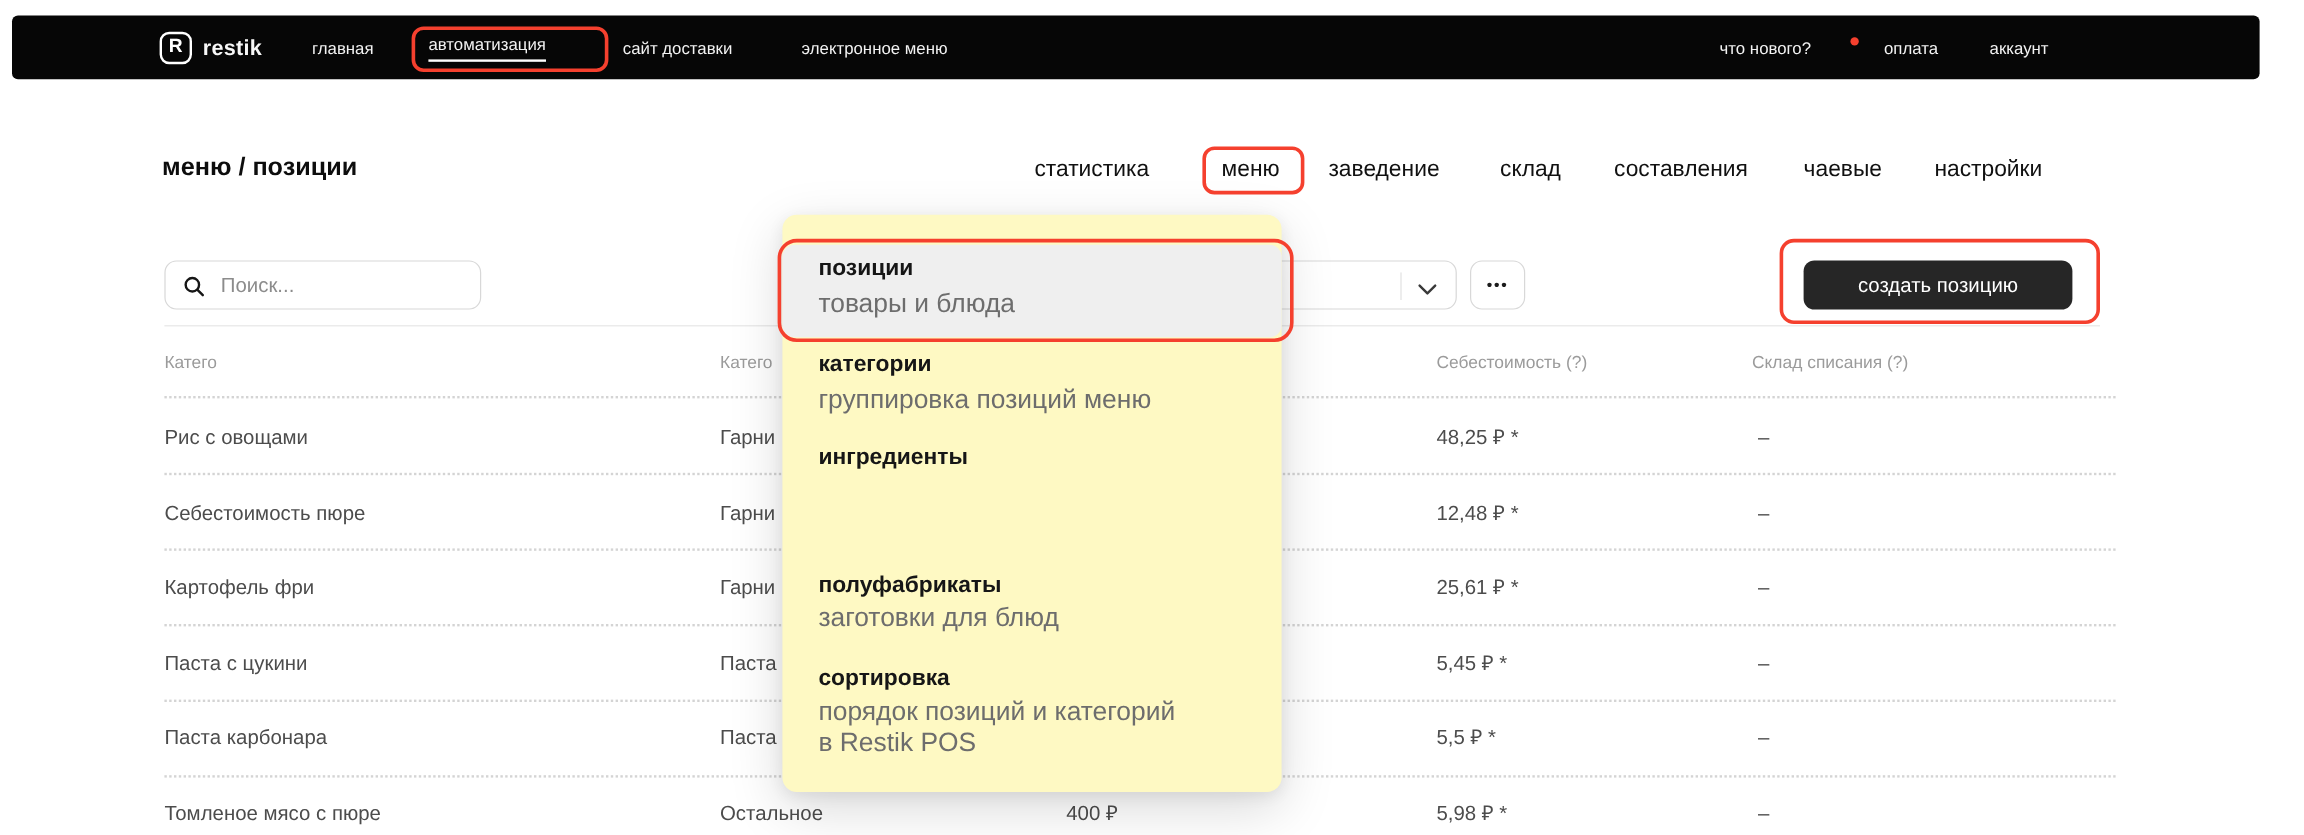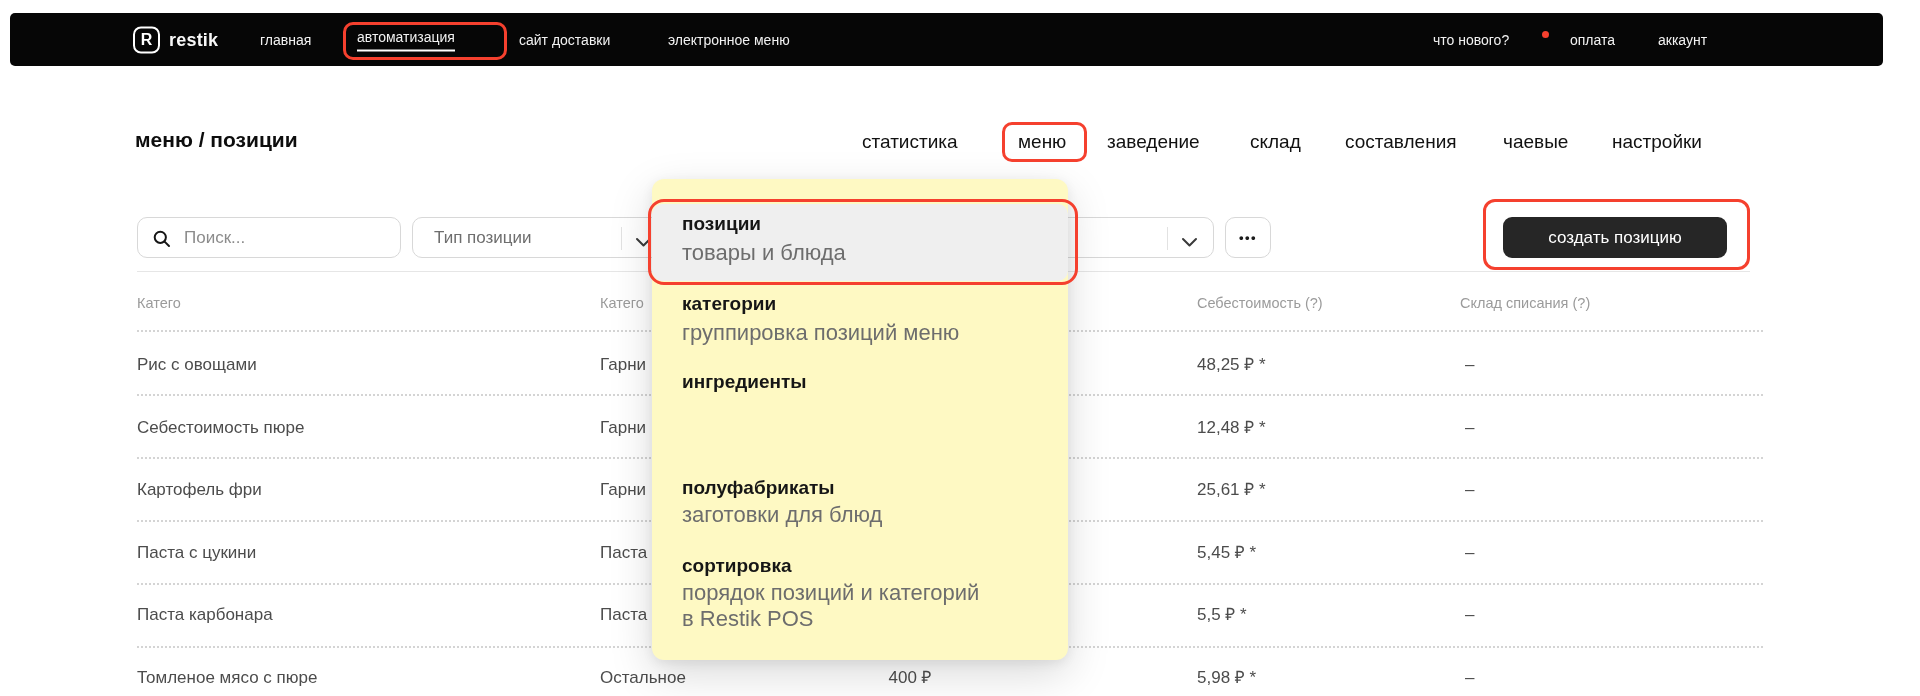--- a/index.html
+++ b/index.html
@@ -98,29 +98,20 @@
   <div class="fbox" style="left:137px; width:264px;">
     <span class="abs" style="left:15px; top:12px;">
       <svg width="18" height="18" viewBox="0 0 18 18">
         <circle cx="7.3" cy="7.3" r="5.6" fill="none" stroke="#161616" stroke-width="2"></circle>
         <line x1="11.6" y1="11.6" x2="16" y2="16" stroke="#161616" stroke-width="2" stroke-linecap="round"></line>
       </svg>
     </span>
     <span class="ph" style="left:46px; color:#8c8c8c;text-align:right;">Поиск...</span>
   </div>
 
-  <div class="fbox" style="left:412px; width:253px;">
-    <span class="ph" style="left:21px;">Тип позиции</span>
-    <span class="vdiv" style="left:208px;"></span>
-    <span class="chev" style="left:222px;">
-      <svg width="17" height="11" viewBox="0 0 17 11">
-        <polyline points="2,2 8.5,8.5 15,2" fill="none" stroke="#3a3a3a" stroke-width="2" stroke-linecap="round" stroke-linejoin="round"></polyline>
-      </svg>
-    </span>
-  </div>
 
   <div class="fbox" style="left:1030px; width:184px;">
     <span class="vdiv" style="left:136px;"></span>
     <span class="chev" style="left:150px;">
       <svg width="17" height="11" viewBox="0 0 17 11">
         <polyline points="2,2 8.5,8.5 15,2" fill="none" stroke="#3a3a3a" stroke-width="2" stroke-linecap="round" stroke-linejoin="round"></polyline>
       </svg>
     </span>
   </div>
 

